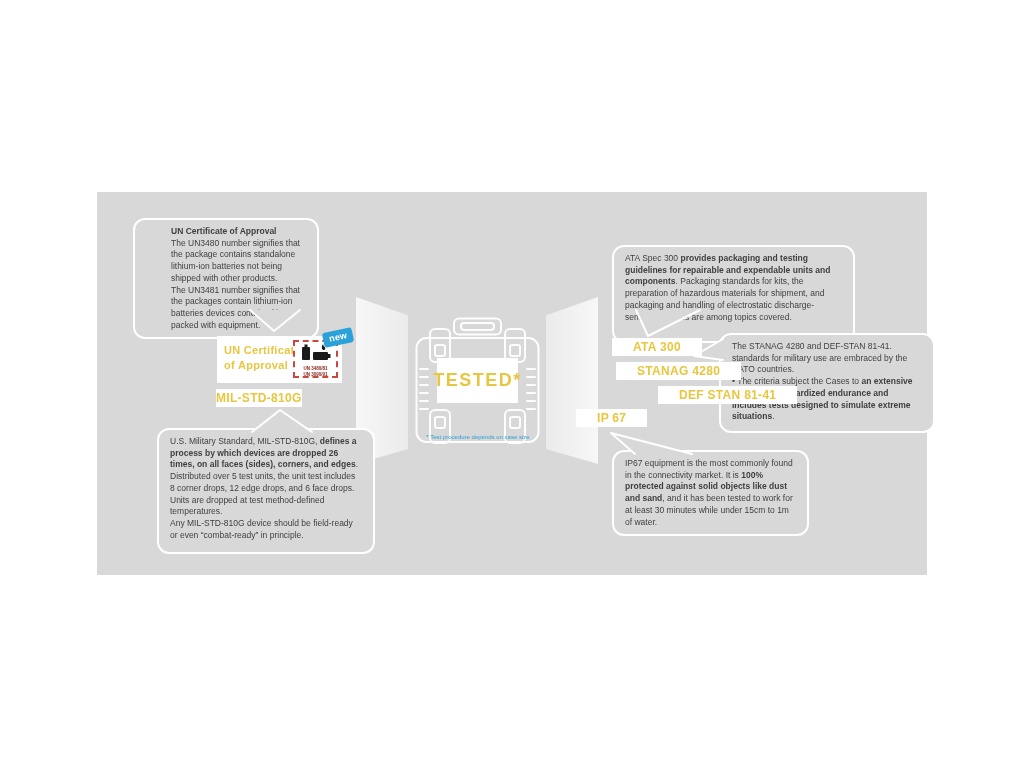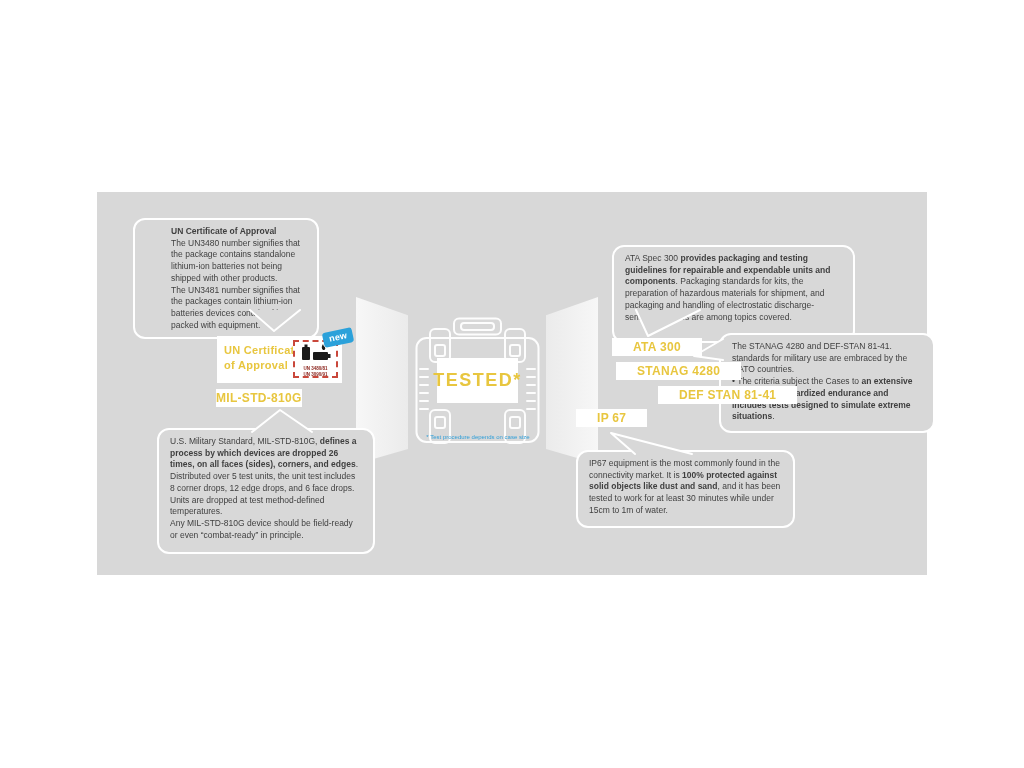--- a/index.html
+++ b/index.html
@@ -18,21 +18,21 @@
   .callout{position:absolute;z-index:3;border:2px solid #ffffff;border-radius:12px;
     background:#d8d8d8;color:#3f3f3f;font-size:8.5px;line-height:1.38;
     padding:6px 11px;box-sizing:border-box;}
   .callout-title{font-weight:bold;}
   .callout-body{white-space:pre-line;}
   .callout-body b{font-weight:bold;}
   .co-tl{left:133px;top:218px;width:186px;min-height:96px;padding-left:36px;}
   .co-bl{left:133px;top:428px;width:218px;min-height:126px;margin-left:24px;}
   .co-tr{left:612px;top:215px;width:243px;min-height:98px;margin-top:30px;}
   .co-mr{left:719px;top:333px;width:216px;min-height:100px;}
-  .co-br{left:576px;top:450px;width:219px;min-height:78px;}
+  .co-br{left:612px;top:450px;width:197px;min-height:78px;}
   
   .tails{position:absolute;left:0;top:0;width:1024px;height:768px;z-index:4;pointer-events:none;}
   .tails path{fill:#d8d8d8;stroke:#ffffff;stroke-width:2;stroke-linejoin:round;stroke-linecap:round;}
   
   .chip{position:absolute;z-index:5;background:#ffffff;color:#e8c63f;font-weight:bold;
     letter-spacing:.3px;white-space:nowrap;}
   .chip-sm{font-size:12px;padding:2px 21px;}
   .chip-ata{left:612px;top:338px;}
   .chip-stanag{left:616px;top:362px;}
   .chip-defstan{left:612px;top:386px;margin-left:46px;}

